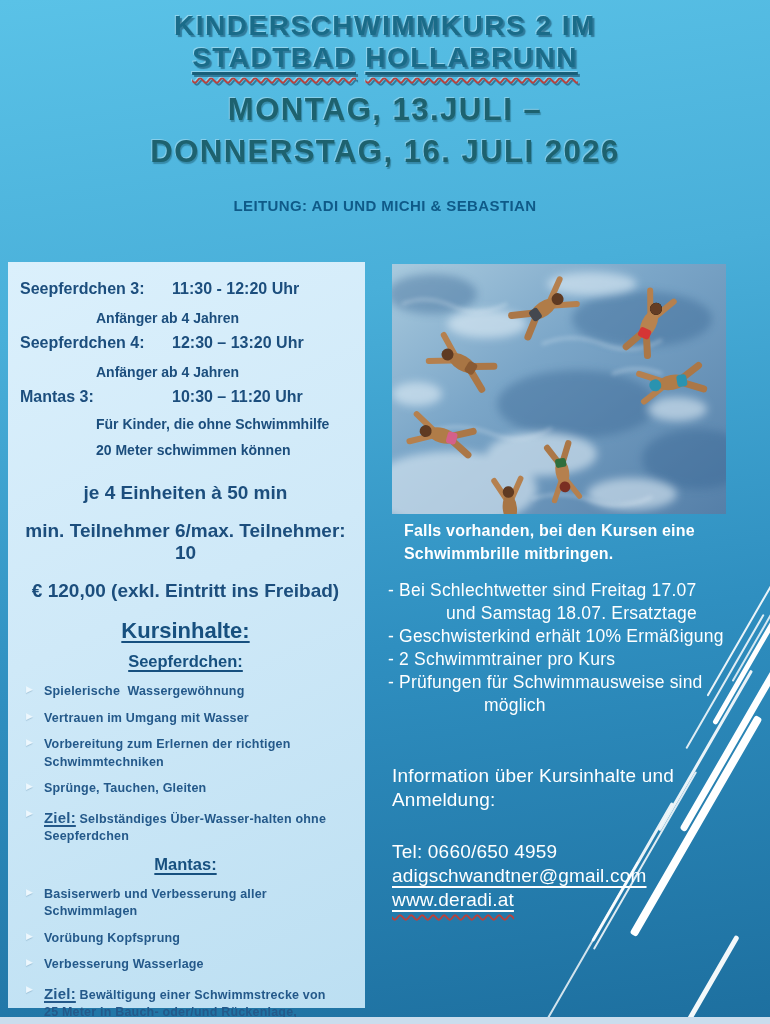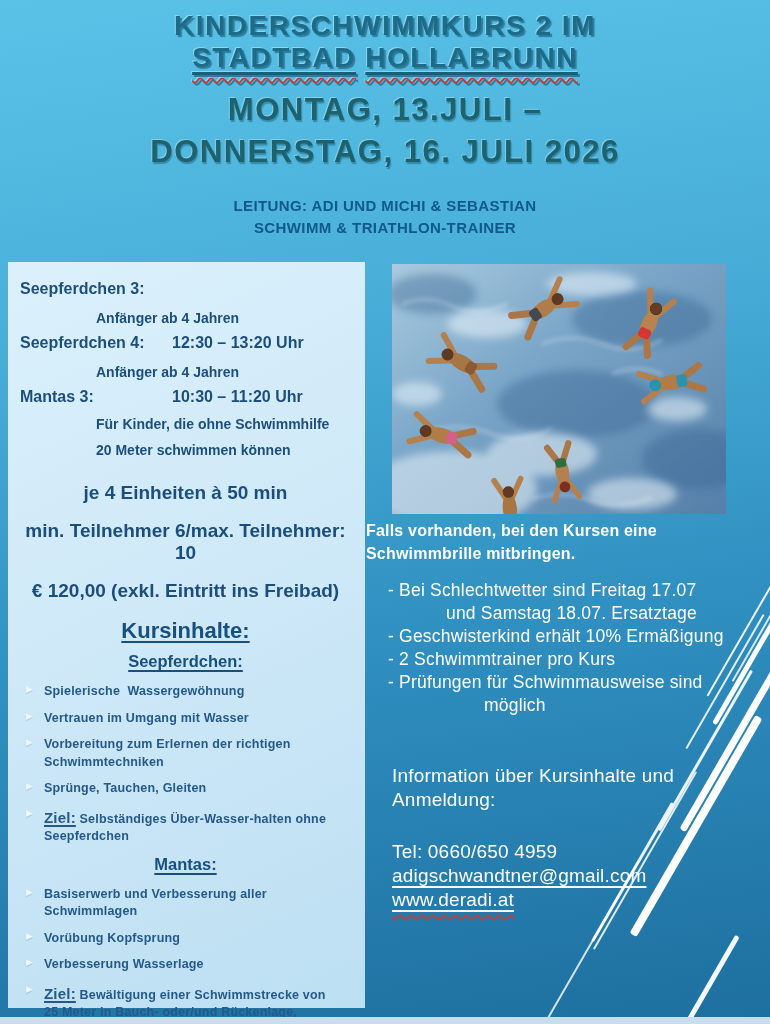--- a/index.html
+++ b/index.html
@@ -70,21 +70,21 @@
   .btext{ font-size:12.5px; font-weight:bold; color:#24598a; line-height:1.4;
           width:292px; white-space:pre-wrap; letter-spacing:.2px; }
   .ziel-label{ font-size:15px; text-decoration:underline; text-decoration-thickness:2px; text-underline-offset:2px; }
 
   
   .photo{ position:absolute; left:392px; top:264px; width:334px; height:250px; }
   .photo svg{ display:block; width:334px; height:250px; }
 
   
   .caption{
-    position:absolute; left:366px; top:519px; width:350px;
+    position:absolute; left:404px; top:519px; width:350px;
     color:#ffffff; font-size:16px; font-weight:bold; line-height:1.45; letter-spacing:.2px;
   }
   .notes{
     position:absolute; left:388px; top:579px; width:375px;
     color:#ffffff; font-size:17.5px; line-height:23px; letter-spacing:.2px;
   }
   .note-line:nth-child(2){ padding-left:58px; }
   .note-line:nth-child(6){ padding-left:96px; }
   .info{
     position:absolute; left:392px; top:740px; width:360px;
@@ -125,28 +125,28 @@
     <div class="title">
       <div>KINDERSCHWIMMKURS 2 IM</div>
       <div><span class="uwavy"><span class="uword">STADTBAD</span></span> <span class="uwavy"><span class="uword">HOLLABRUNN</span></span></div>
     </div>
     <div class="dates">
       <div>MONTAG, 13.JULI –</div>
       <div>DONNERSTAG, 16. JULI 2026</div>
     </div>
     <div class="leitung">
       <div>LEITUNG: ADI UND MICHI &amp; SEBASTIAN</div>
-      <div>SCHWIMM &amp; TRIATHLON-TRAINER</div>
     </div>
   </div>
 
   <div class="panel">
 
     <div class="course-row">
       <span class="course-name">Seepferdchen 3:</span>
+      <span class="course-time">11:30 -  12:20 Uhr</span>
     </div>
     <div class="course-note">Anfänger ab 4 Jahren</div>
 
     <div class="course-row">
       <span class="course-name">Seepferdchen 4:</span>
       <span class="course-time">12:30 – 13:20 Uhr</span>
     </div>
     <div class="course-note">Anfänger ab 4 Jahren</div>
 
     <div class="course-row">

